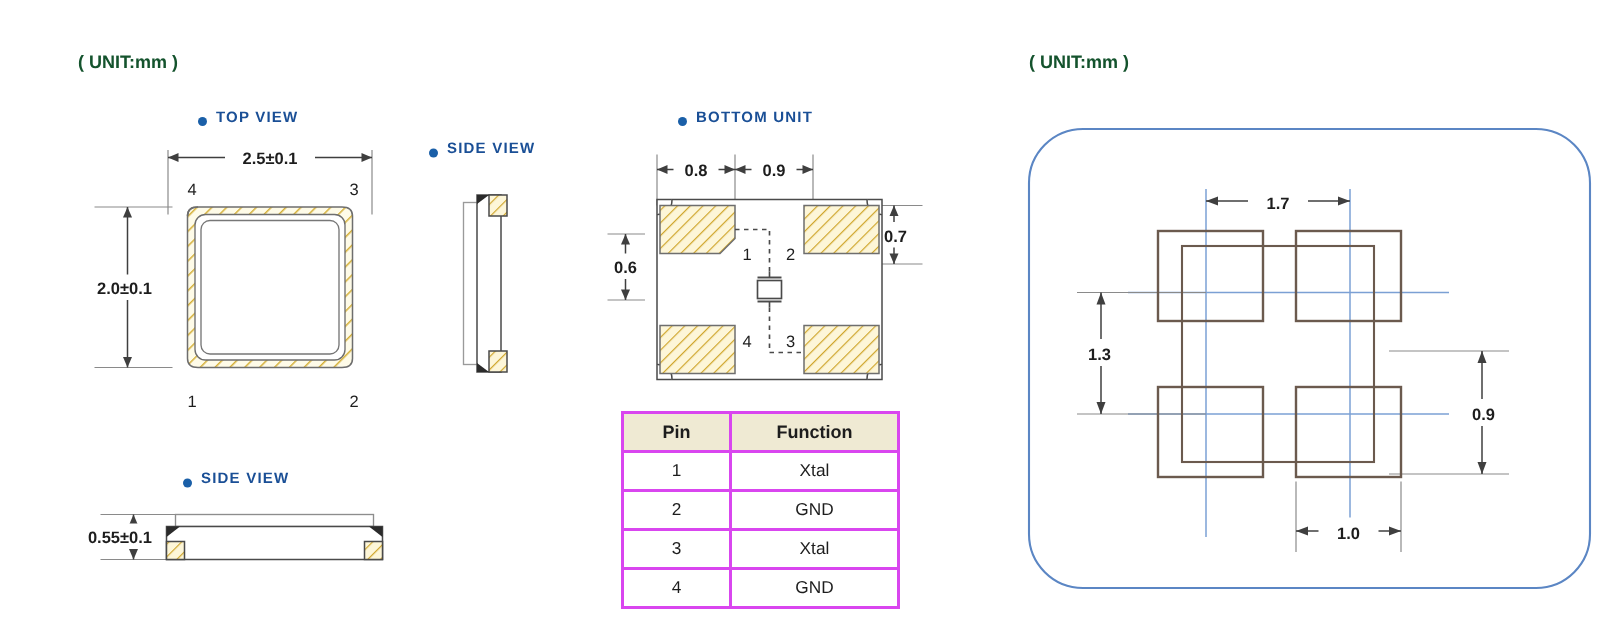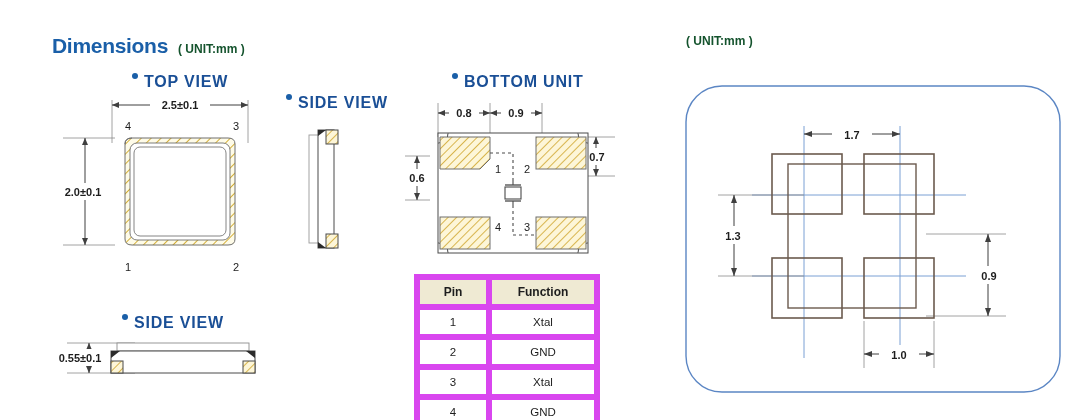--- a/index.html
+++ b/index.html
@@ -18,56 +18,55 @@
   }
   .section-title .heading{
     font-size:21px;font-weight:bold;color:#1a5fa8;
     letter-spacing:-0.3px;
   }
   .section-title .unit{
     font-size:12px;font-weight:bold;color:#14532d;
   }
 
   .view-label{
-    position:absolute;display:flex;align-items:flex-start;gap:6px;
-    font-size:16px;font-weight:bold;color:#1a4f96;
+    position:absolute;display:flex;align-items:flex-end;gap:6px;
+    font-size:10px;font-weight:bold;color:#1a4f96;
     letter-spacing:0.8px;white-space:nowrap;
   }
   .view-label .dot{
     width:6px;height:6px;border-radius:50%;background:#1a5fa8;display:block;
   }
 
   svg{position:absolute;overflow:visible;}
   .dim-text{font-family:"Liberation Sans",sans-serif;font-size:11px;fill:#1d1d1d;font-weight:bold;}
   .pin-num{font-family:"Liberation Sans",sans-serif;font-size:11px;fill:#1d1d1d;}
   .ln{stroke:#3f3f3f;stroke-width:1;fill:none;}
   .thin{stroke:#8a8a8a;stroke-width:0.8;fill:none;}
 
   
   #pin-table{
     position:absolute;left:414px;top:274px;width:186px;
     border-collapse:collapse;
     font-size:11.5px;color:#1d1d1d;
     background:#fff;
   }
   #pin-table th,#pin-table td{
-    border:6px solid #d946ef;
+    border:2px solid #d946ef;
     text-align:center;padding:4px 16px;height:16px;margin-left:44px;
   }
   #pin-table th{background:#efead3;font-weight:bold;font-size:12px;}
   #pin-table td{background:#ffffff;}
   #pin-table col.c1{width:72px;}
 </style>
 </head>
 <body>
 
 <div class="panel" id="dimensions-panel">
 
   <div class="section-title" style="left:52px;top:34px;">
-    <span class="heading">Dimensions</span>
     <span class="unit">( UNIT:mm )</span>
   </div>
 
   <div class="view-label" style="left:132px;top:73px;">
     <span class="dot"></span>
     <span>TOP VIEW</span>
   </div>
 
   <svg id="top-view-svg" style="left:55px;top:95px;" width="235" height="190" viewBox="0 0 235 190">
     <defs>

